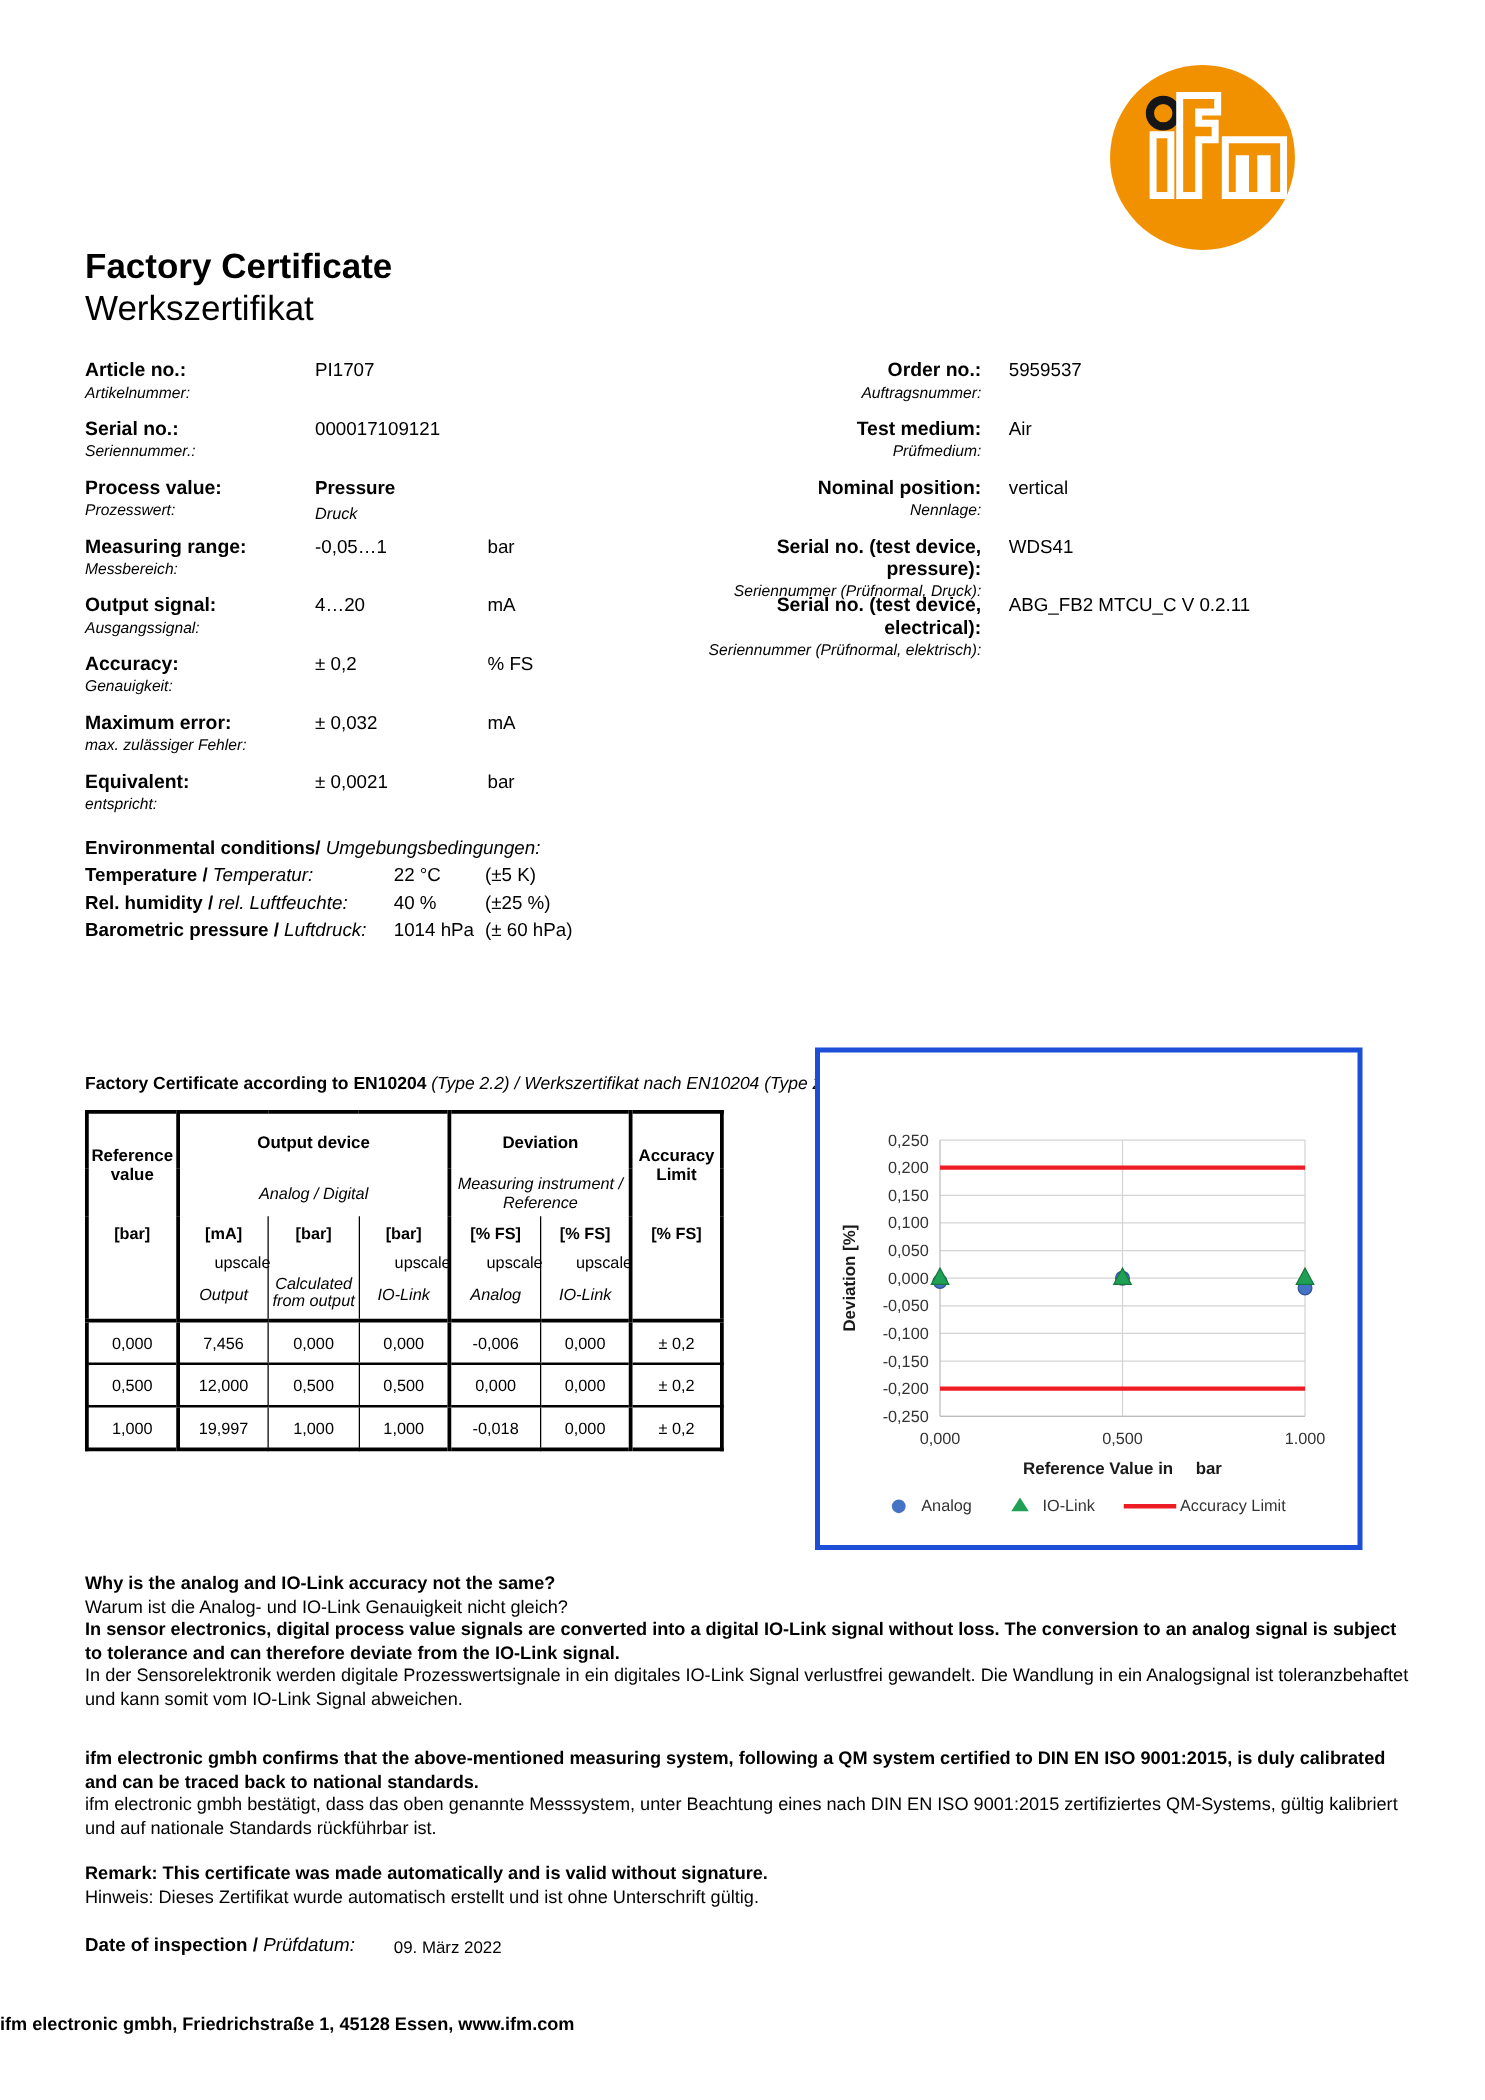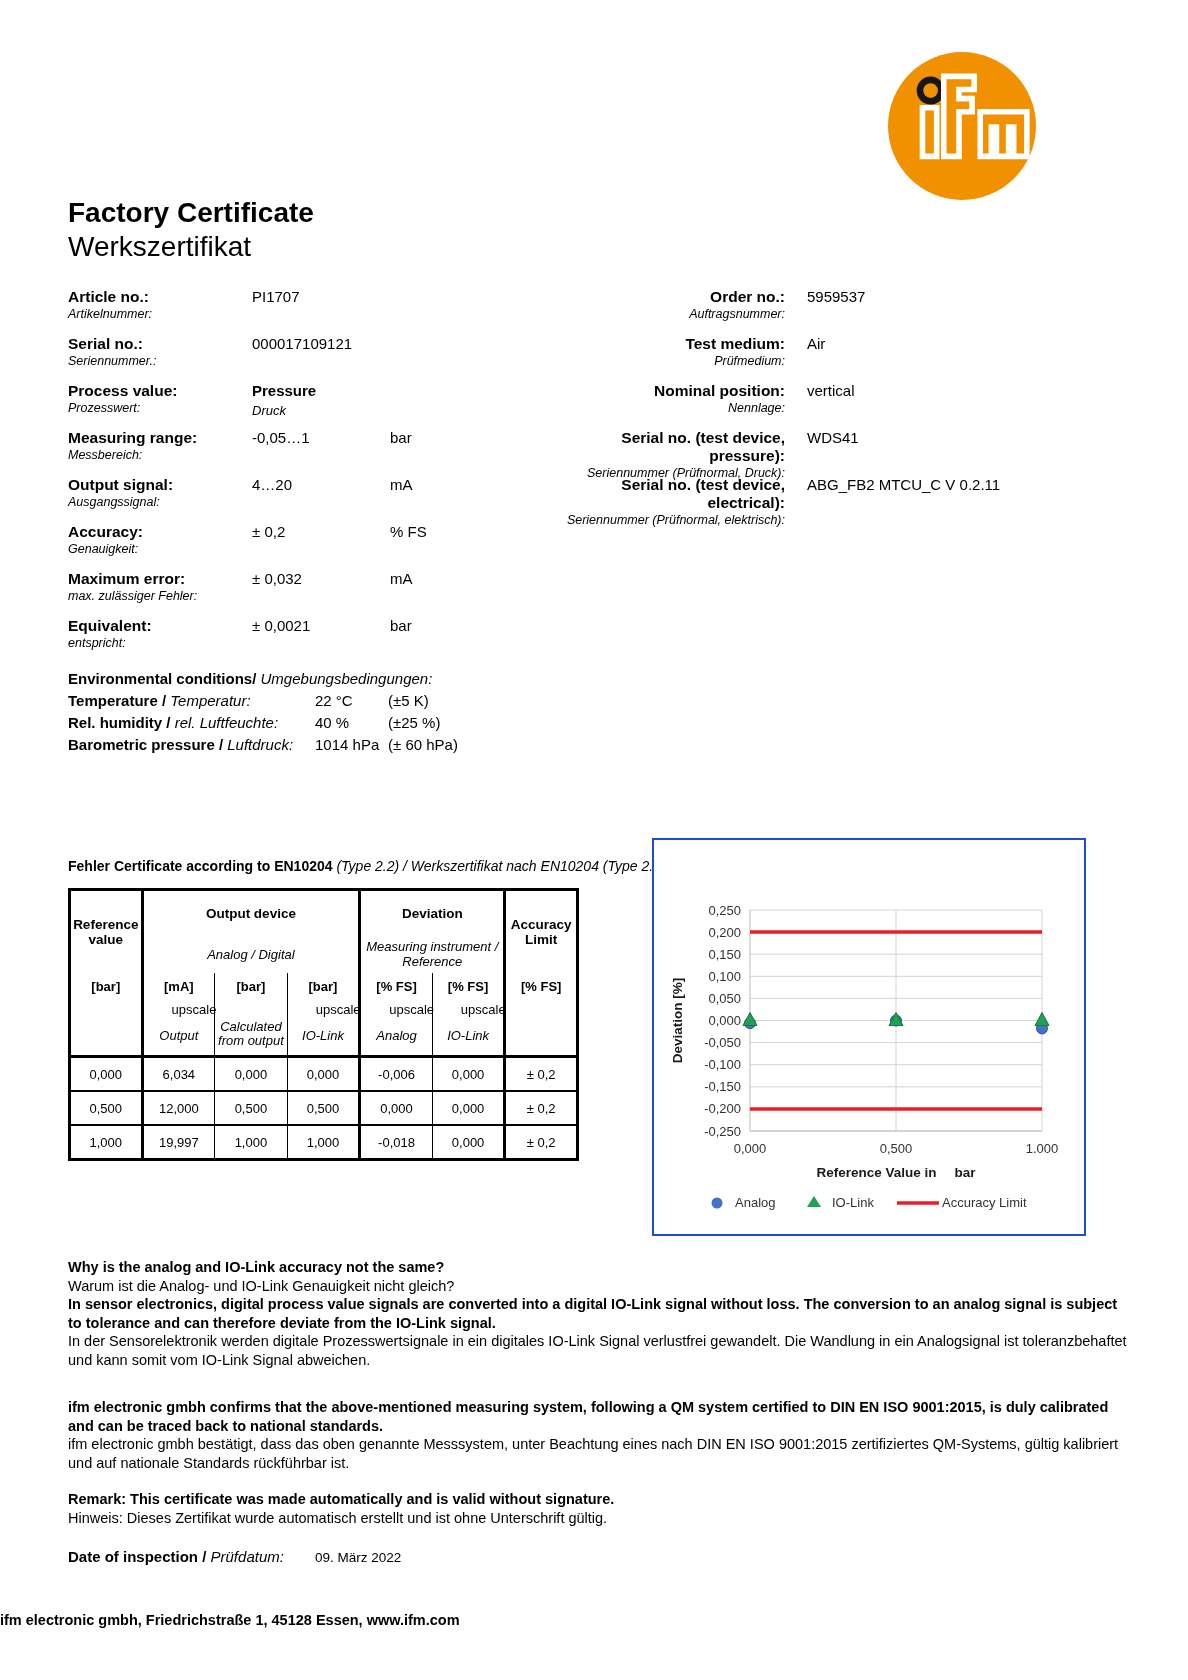--- a/index.html
+++ b/index.html
@@ -54,21 +54,21 @@
   tr.h2 td{height:38px;font-style:italic;font-size:13px;line-height:15px;}
   tr.units td{position:relative;height:82px;vertical-align:top;}
   .u-unit{position:absolute;top:6px;left:0;right:0;font-weight:bold;}
   .u-mode{position:absolute;top:29px;left:0;right:0;padding-left:28px;}
   .u-name{position:absolute;top:55px;left:0;right:0;font-style:italic;}
   .u-name.two{top:47px;line-height:14px;}
   tr.data td{height:32px;}
 
   
   .chart-box{position:absolute;left:652px;top:838px;width:430px;height:394px;
-    border:2px solid #1d4ed8;background:#fff;}
+    border:4px solid #1d4ed8;background:#fff;}
   .chart-box svg{display:block;}
   .tick{font-family:"Liberation Sans",sans-serif;font-size:13px;fill:#333;}
   .axis-title{font-family:"Liberation Sans",sans-serif;font-size:13.5px;font-weight:bold;fill:#1a1a1a;}
 
   
   .note{position:absolute;left:68px;width:1066px;font-size:14.5px;line-height:18.5px;}
   .note .b{font-weight:bold;}
   .n1{top:1258px;} .n2{top:1398px;} .n3{top:1490px;}
 
   .date-row{position:absolute;left:68px;top:1548px;width:600px;font-size:15px;}
@@ -190,21 +190,21 @@
       <span class="b">Environmental conditions/</span><span class="it"> Umgebungsbedingungen:</span>
     </div>
     <div id="env-rows">
         <div class="env-row"><span class="b">Temperature /</span><span class="it"> Temperatur:</span><span class="env-val">22 °C</span><span class="env-tol">(±5 K)</span></div>
         <div class="env-row"><span class="b">Rel. humidity /</span><span class="it"> rel. Luftfeuchte:</span><span class="env-val">40 %</span><span class="env-tol">(±25 %)</span></div>
         <div class="env-row"><span class="b">Barometric pressure /</span><span class="it"> Luftdruck:</span><span class="env-val">1014 hPa</span><span class="env-tol">(± 60 hPa)</span></div>
       </div>
   </div>
 
   <div class="tbl-title">
-    <span class="b">Fehler Certificate according to EN10204</span><span class="it"> (Type 2.2) / Werkszertifikat nach EN10204 (Type 2.2)</span>
+    <span class="b">Factory Certificate according to EN10204</span><span class="it"> (Type 2.2) / Werkszertifikat nach EN10204 (Type 2.2)</span>
   </div>
 
   <table class="results">
     <tbody>
       <tr class="h1">
         <td class="br3 span2" rowspan="2">Reference value</td>
         <td class="br3" colspan="3">Output device</td>
         <td class="br3" colspan="2">Deviation</td>
         <td class="span2" rowspan="2">Accuracy Limit</td>
       </tr>
@@ -241,21 +241,21 @@
             <div class="u-name">IO-Link</div>
           </td>
           <td>
             <div class="u-unit">[% FS]</div>
           </td>
         </tr>
     </tbody>
     <tbody id="data-rows">
         <tr class="data">
           <td class="bt3 br3">0,000</td>
-          <td class="bt3 br1">6,034</td>
+          <td class="bt3 br1">7,456</td>
           <td class="bt3 br1">0,000</td>
           <td class="bt3 br3">0,000</td>
           <td class="bt3 br1">-0,006</td>
           <td class="bt3 br3">0,000</td>
           <td class="bt3 ">± 0,2</td>
         </tr>
         <tr class="data">
           <td class="bt2 br3">0,500</td>
           <td class="bt2 br1">12,000</td>
           <td class="bt2 br1">0,500</td>

